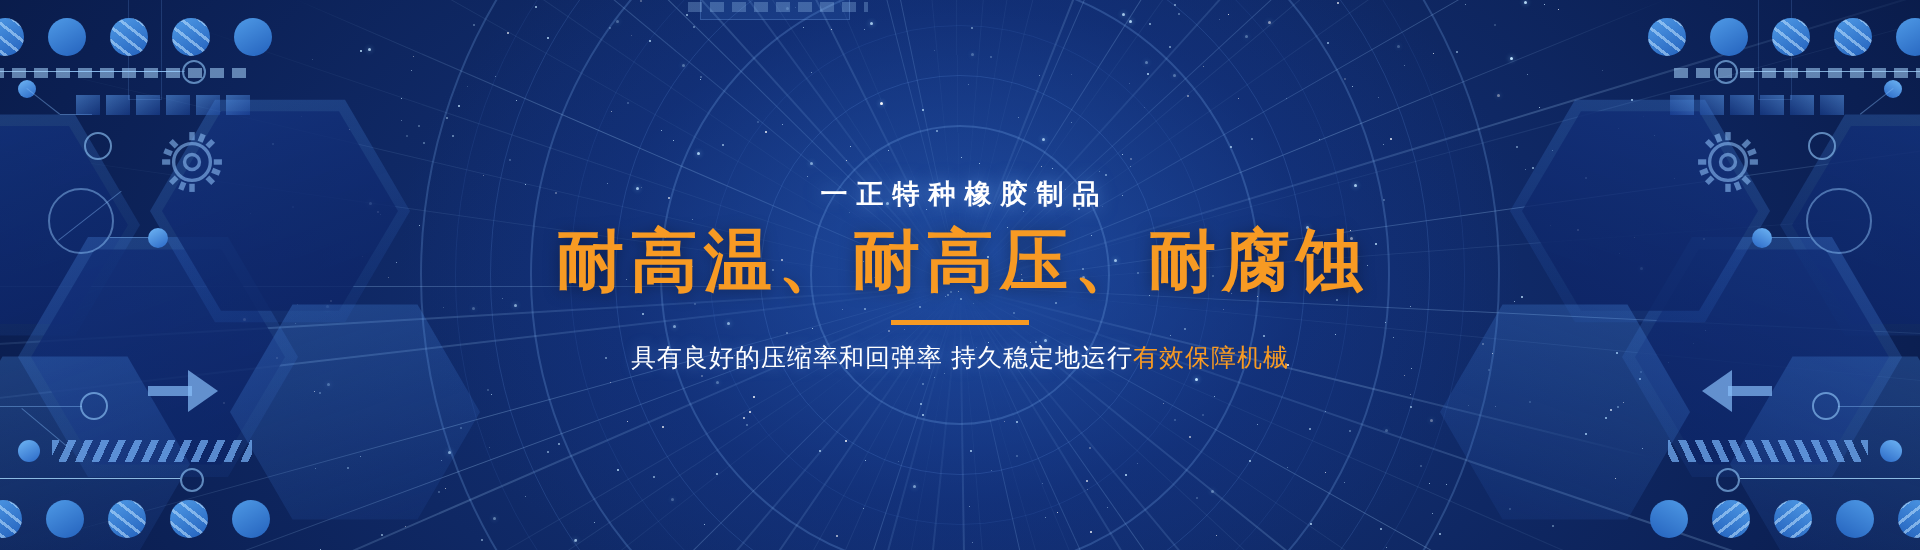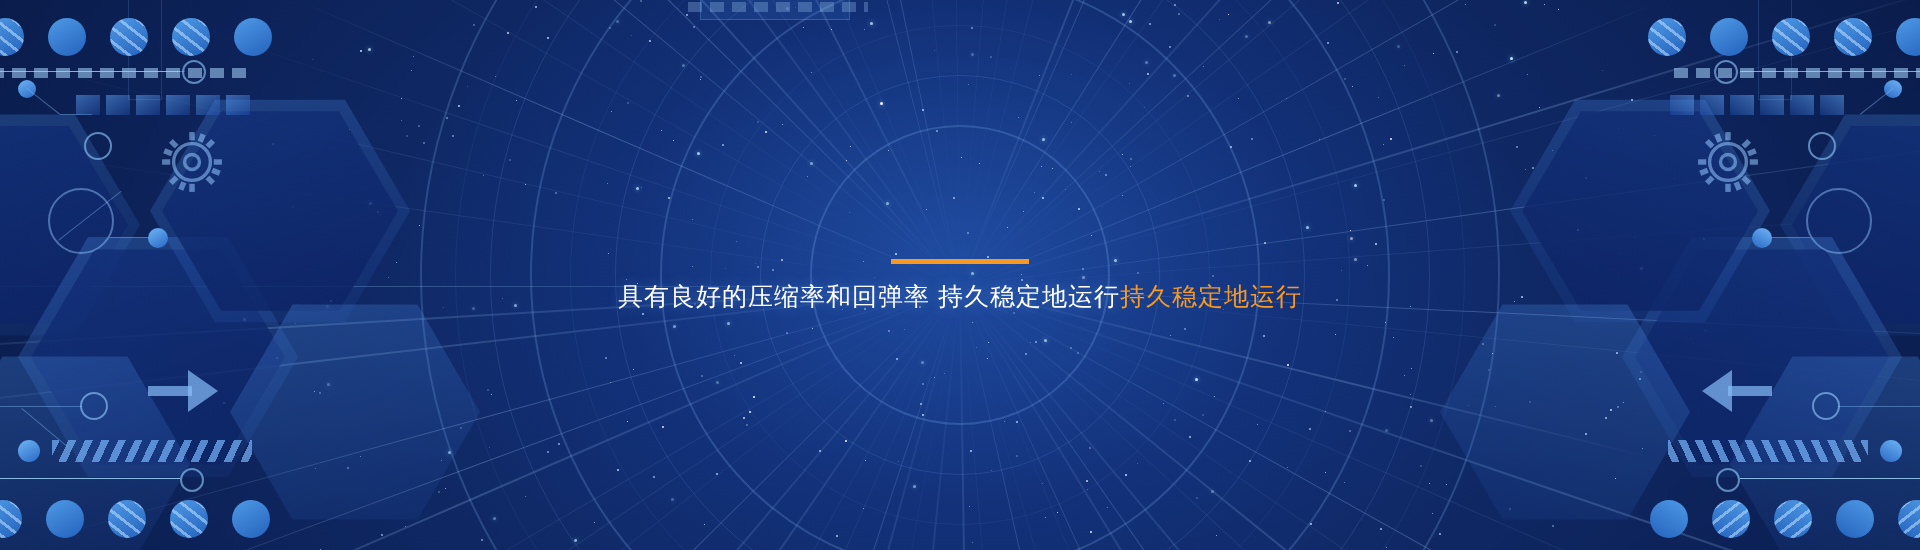--- a/index.html
+++ b/index.html
@@ -742,19 +742,21 @@
       <u class="plain"></u>
       <u></u>
       <u></u>
       <u class="plain"></u>
   </div>
 
   <div class="vbar" style="left:700px;top:-28px;width:150px;height:48px;border-color:rgba(130,185,255,0.25);background:rgba(60,120,210,0.18);"></div>
   <div class="topstrip" style="left:688px;top:2px;width:180px;opacity:.5;"></div>
 
   <div class="content">
+    <div class="eyebrow">一正特种橡胶制品</div>
+    <div class="headline">耐高温、耐高压、耐腐蚀</div>
     <div class="rule"></div>
     <div class="subline">
-      <span class="w">具有良好的压缩率和回弹率 持久稳定地运行</span><span class="o">持久稳定地运行</span>
+      <span class="w">具有良好的压缩率和回弹率 持久稳定地运行</span><span class="o">有效保障机械</span>
     </div>
   </div>
 
 </div>
 
 </body></html>

